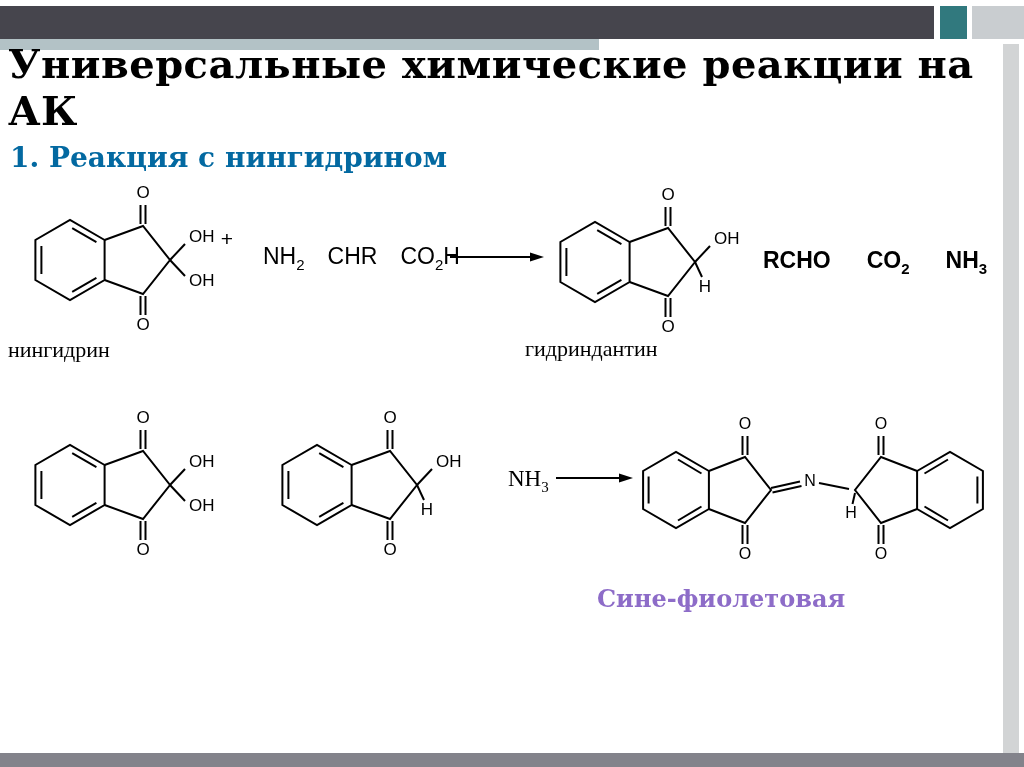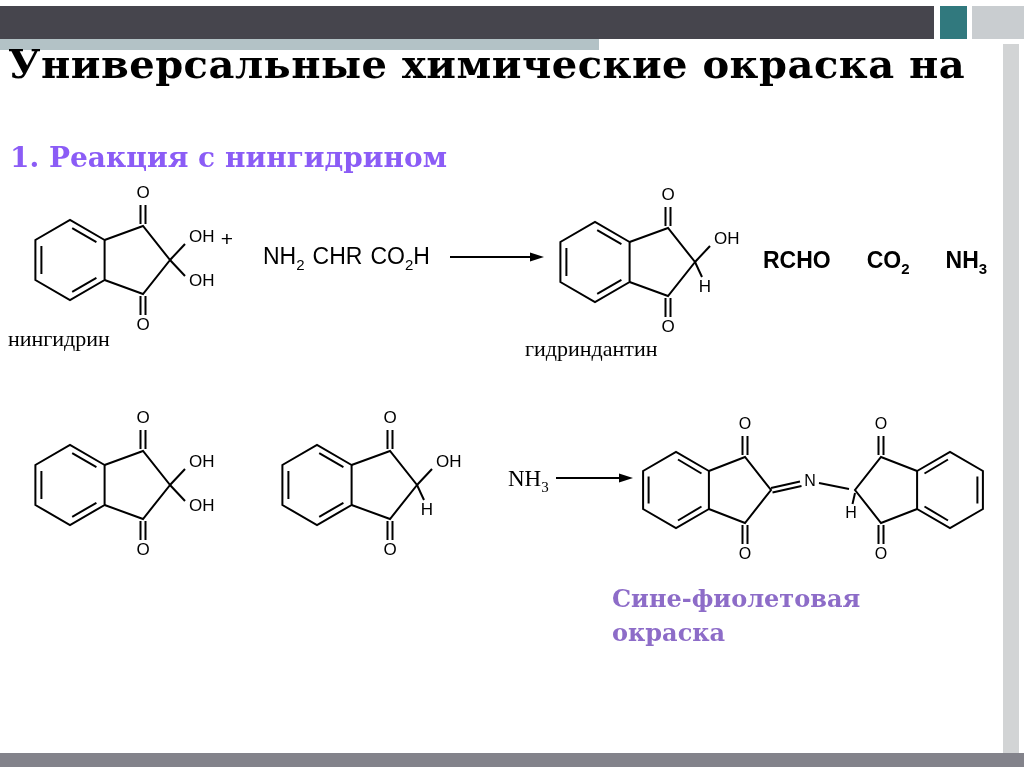--- a/index.html
+++ b/index.html
@@ -11,51 +11,51 @@
   
   .bar-dark    { left:0;     top:6px;   width:934px;  height:33px; background:#46454d; }
   .bar-teal    { left:940px; top:6px;   width:27px;   height:33px; background:#31797e; }
   .bar-light   { left:972px; top:6px;   width:52px;   height:33px; background:#c9cdd0; }
   .bar-substrip{ left:0;     top:39px;  width:599px;  height:11px; background:#b3c2c6; }
   .bar-right   { left:1003px;top:44px;  width:16px;   height:709px;background:#d2d4d5; }
   .bar-bottom  { left:0;     top:753px; width:1024px; height:14px; background:#83838b; }
 
   .title    { left:8px;  top:40px; width:1012px; color:#000;
               font:700 40px/1.18 "DejaVu Serif", serif; letter-spacing:0.5px; }
-  .subtitle { left:10px; top:143px; color:#8b5cf6;
+  .subtitle { left:10px; top:143px; color:#0369a1;
               font:700 28px/1.1 "DejaVu Serif", serif; }
 
   .struct line, .struct polyline, .struct polygon { stroke:#000; stroke-width:2; fill:none; }
   .struct text { fill:#000; stroke:none; font:17px "Liberation Sans", sans-serif; text-anchor:middle; }
   .struct text.ta-start { text-anchor:start; }
   .struct text.plus { font-size:21px; }
   .struct.small text { font-size:16px; }
 
   .arrow line    { stroke:#000; stroke-width:2; }
   .arrow polygon { fill:#000; stroke:none; }
 
   .formula { font-family:"Liberation Sans", sans-serif; font-size:23px; color:#000; white-space:nowrap; }
   .formula sub { font-size:15px; }
-  .gap    { margin-left:8px; }
+  .gap    { margin-left:23px; }
   .biggap { margin-left:36px; }
 
   .struct-label { font:22px/1.2 "Liberation Serif", serif; color:#000; }
-  .note { left:597px; top:582px; color:#8d6cc8; font:700 24px/1.4 "DejaVu Serif", serif;margin-left:15px; }
+  .note { left:597px; top:582px; color:#8d6cc8; font:700 24px/1.4 "DejaVu Serif", serif; }
 </style>
 </head>
 <body>
 
 <div class="abs bar-dark"></div>
 <div class="abs bar-teal"></div>
 <div class="abs bar-light"></div>
 <div class="abs bar-substrip"></div>
 <div class="abs bar-right"></div>
 <div class="abs bar-bottom"></div>
 
-<h1 class="abs title"><span>Универсальные химические окраска на</span><br></h1>
+<h1 class="abs title"><span>Универсальные химические реакции на</span><br><span>АК</span></h1>
 
 <h2 class="abs subtitle">1. Реакция с нингидрином</h2>
 
 <svg class="abs struct" style="left:15px; top:178px;" width="230" height="168" viewBox="0 0 230 168">
   <g>
     <polygon points="89.6,62 55,42 20.4,62 20.4,102 55,122 89.6,102"></polygon>
     <line x1="81.4" y1="64.2" x2="57.2" y2="50.2"></line>
     <line x1="26.4" y1="68" x2="26.4" y2="96"></line>
     <line x1="57.2" y1="113.8" x2="81.4" y2="99.8"></line>
   </g>
@@ -111,21 +111,21 @@
     <text x="174" y="69" class="ta-start">OH</text>
   </g>
   <g>
     <line x1="155" y1="87" x2="162" y2="102"></line>
     <text x="165" y="117">H</text>
   </g>
 </svg>
 
 <div class="abs formula" style="left:763px; top:247px;font-weight:bold;"><span>RCHO</span><span class="biggap">CO</span><sub>2</sub><span class="biggap">NH</span><sub>3</sub></div>
 
-<div class="abs struct-label" style="left:8px; top:326px;">нингидрин</div>
+<div class="abs struct-label" style="left:8px; top:337px;">нингидрин</div>
 <div class="abs struct-label" style="left:525px; top:336px;">гидриндантин</div>
 
 <svg class="abs struct" style="left:15px; top:403px;" width="230" height="168" viewBox="0 0 230 168">
   <g>
     <polygon points="89.6,62 55,42 20.4,62 20.4,102 55,122 89.6,102"></polygon>
     <line x1="81.4" y1="64.2" x2="57.2" y2="50.2"></line>
     <line x1="26.4" y1="68" x2="26.4" y2="96"></line>
     <line x1="57.2" y1="113.8" x2="81.4" y2="99.8"></line>
   </g>
   <polyline points="89.6,62 128,48 155,82 128,116 89.6,102"></polyline>
@@ -224,13 +224,13 @@
     <text x="253" y="157">O</text>
   </g>
   <g>
     <polygon points="289.1,69 322,50 354.9,69 354.9,107 322,126 289.1,107"></polygon>
     <line x1="296.5" y1="71.5" x2="320" y2="57.5"></line>
     <line x1="349.4" y1="74.5" x2="349.4" y2="101.5"></line>
     <line x1="320" y1="118.5" x2="296.5" y2="104.5"></line>
   </g>
 </svg>
 
-<div class="abs note"><span>Сине-фиолетовая</span><br><span>окраска</span></div>
+<div class="abs note"><span>Сине-фиолетовая</span><br></div>
 
 </body></html>

